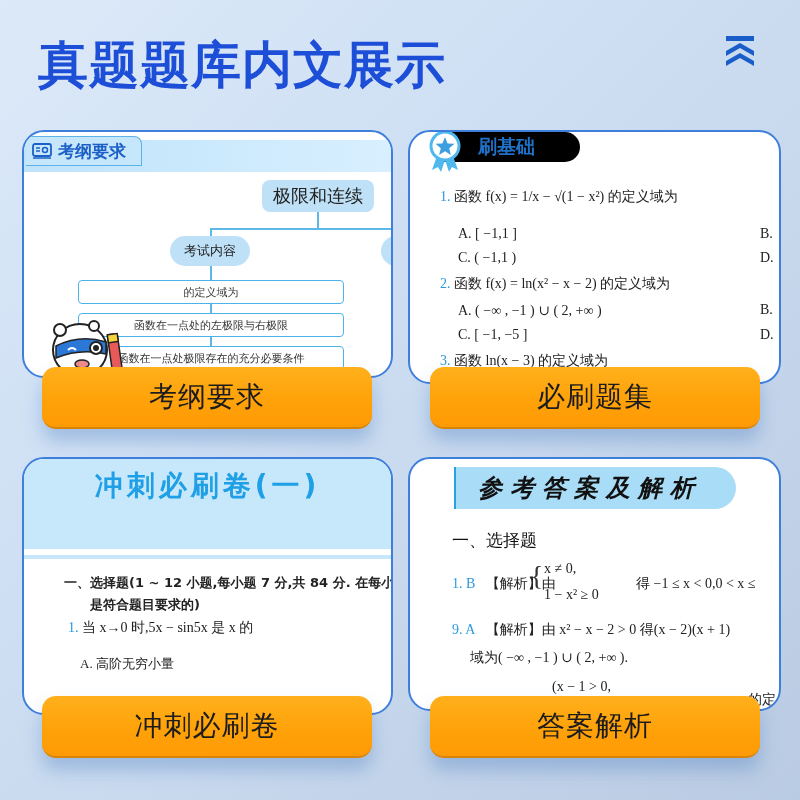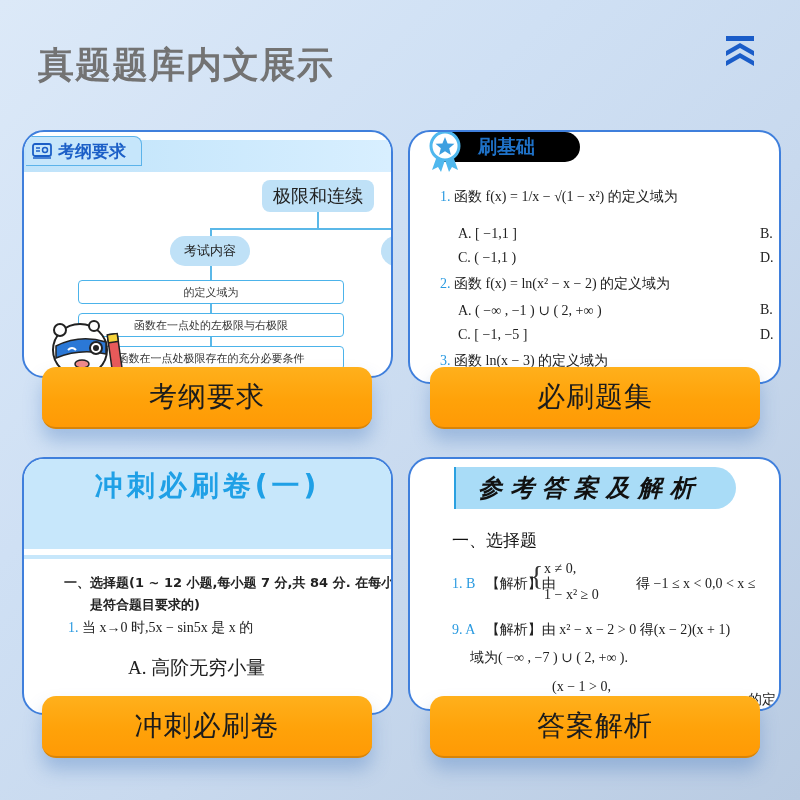--- a/index.html
+++ b/index.html
@@ -4,21 +4,21 @@
 <style>
   * { box-sizing: border-box; margin: 0; padding: 0; }
   html, body { width: 800px; height: 800px; overflow: hidden; }
   body {
     position: relative;
     font-family: "DejaVu Sans", "Liberation Sans", sans-serif;
     background: linear-gradient(135deg, #dce9f8 0%, #cfe0f4 35%, #c8d9ee 60%, #b9cbe2 100%);
   }
   .page-title {
     position: absolute; left: 38px; top: 30px;
-    font-size: 36px; font-weight: bold; color: #737373;
+    font-size: 50px; font-weight: bold; color: #1d4ed8;
     letter-spacing: 1px; line-height: 70px;
   }
   .logo-icon { position: absolute; left: 724px; top: 34px; width: 32px; height: 32px; }
 
   .card {
     position: absolute; background: #fff;
     border: 2px solid #3f7fdc; border-radius: 22px; overflow: hidden;
   }
   #card1 { left: 22px; top: 130px; width: 371px; height: 248px; }
   #card2 { left: 408px; top: 130px; width: 373px; height: 254px; }
@@ -195,21 +195,21 @@
 <div class="card" id="card3">
   <div class="c3-header"></div>
   <div class="c3-title">冲刺必刷卷(一)</div>
   <div class="c3-stripe"></div>
   <div class="c3-text" style="left:40px; top:115px; font-weight:bold;">一、选择题(1 ~ 12 小题,每小题 7 分,共 84 分. 在每小题</div>
   <div class="c3-text" style="left:66px; top:137px; font-weight:bold;">是符合题目要求的)</div>
   <div class="c3-text serif" style="left:44px; top:160px; font-size:14px;">
     <span class="q-num">1.</span>
     <span>当 x→0 时,5x − sin5x 是 x 的</span>
   </div>
-  <div class="c3-text serif" style="left:56px; top:196px; font-size:19px;margin-left:48px;">A. 高阶无穷小量</div>
+  <div class="c3-text serif" style="left:56px; top:196px; font-size:13px;">A. 高阶无穷小量</div>
 </div>
 <div class="orange-btn" id="btn3">冲刺必刷卷</div>
 
 <div class="card" id="card4">
   <div class="c4-bar">
     <span class="c4-bar-label">参考答案及解析</span>
   </div>
   <div class="c4-text" style="left:42px; top:70px; font-size:17px; color:#111;">一、选择题</div>
 
   <div class="c4-text serif" style="left:42px; top:116px;">
@@ -218,17 +218,17 @@
   </div>
   <div class="c4-text serif" style="left:120px; top:102px; font-size:28px; color:#333; line-height:30px;">{</div>
   <div class="c4-text serif" style="left:134px; top:102px;">x ≠ 0,</div>
   <div class="c4-text serif" style="left:134px; top:128px;">1 − x² ≥ 0</div>
   <div class="c4-text serif" style="left:226px; top:116px;">得 −1 ≤ x &lt; 0,0 &lt; x ≤</div>
 
   <div class="c4-text serif" style="left:42px; top:162px;">
     <span class="q-num">9. A</span>&nbsp;&nbsp;
     <span>【解析】由 x² − x − 2 &gt; 0 得(x − 2)(x + 1)</span>
   </div>
-  <div class="c4-text serif" style="left:60px; top:190px;">域为( −∞ , −7 ) ∪ ( 2, +∞ ).</div>
+  <div class="c4-text serif" style="left:60px; top:190px;">域为( −∞ , −1 ) ∪ ( 2, +∞ ).</div>
   <div class="c4-text serif" style="left:142px; top:220px;">(x − 1 &gt; 0,</div>
   <div class="c4-text serif" style="left:338px; top:232px;">的定</div>
 </div>
 <div class="orange-btn" id="btn4">答案解析</div>
 
 </body></html>

